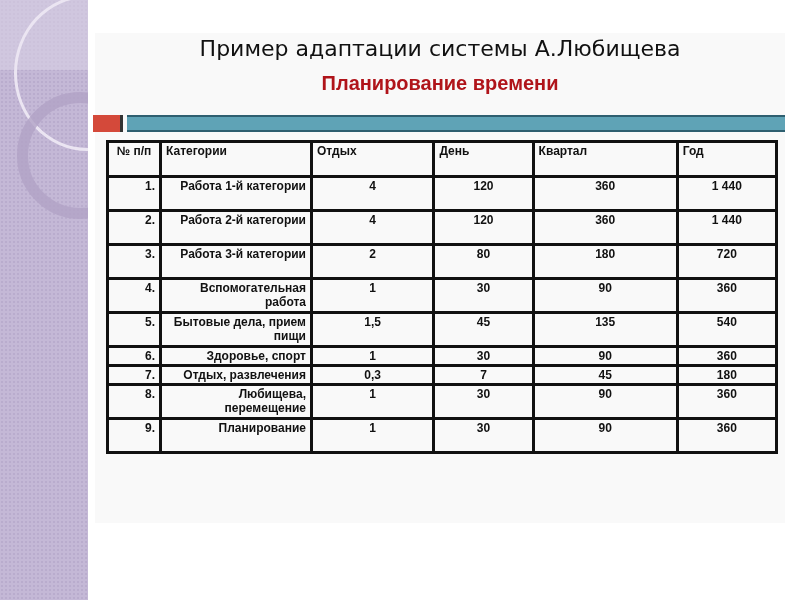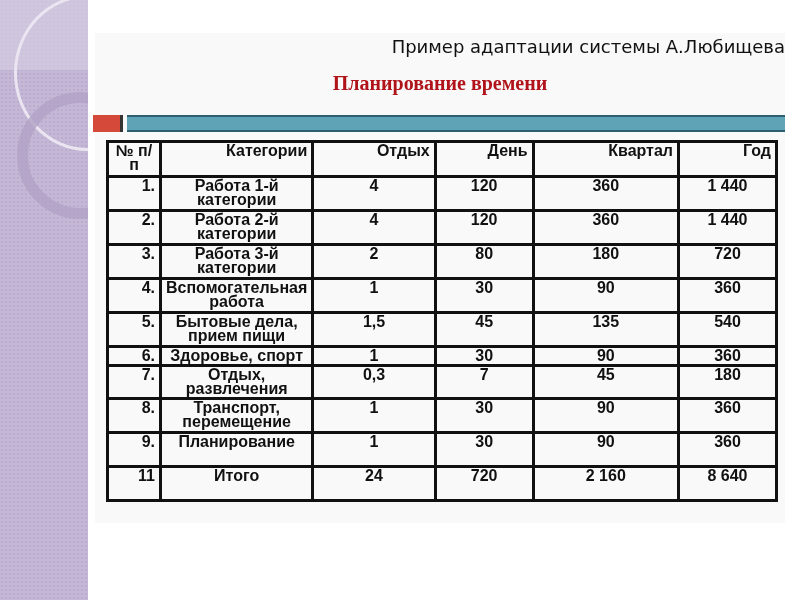--- a/index.html
+++ b/index.html
@@ -4,29 +4,29 @@
 <style>
   html, body { margin:0; padding:0; }
   body { width:800px; height:600px; position:relative; overflow:hidden; background:#ffffff; font-family:"Liberation Sans", sans-serif; }
   .sidebar { position:absolute; left:0; top:0; width:88px; height:600px; background:#c4b8d6;
     background-image: radial-gradient(#b9accd 1px, transparent 1px); background-size:4px 4px; overflow:hidden; }
   .sidebar .top { position:absolute; left:0; top:0; width:88px; height:70px; background:#d9d1e4; opacity:.6; }
   .ring { position:absolute; border-radius:50%; }
   .ring1 { left:14px; top:-5px; width:140px; height:150px; border:3px solid #ebe5f2; }
   .ring2 { left:17px; top:92px; width:105px; height:105px; border:11px solid #b1a3c6; opacity:.8; }
   .slide { position:absolute; left:95px; top:33px; width:690px; height:490px; background:#f9f9f9; }
-  .title { position:absolute; left:95px; top:36px; width:690px; text-align:right; font-size:18px; color:#111; font-family:"DejaVu Sans", sans-serif; }
-  .subtitle { position:absolute; left:95px; top:72px; width:690px; text-align:center; font-size:20px; color:#b0141a; font-weight:bold; font-family:Liberation Serif, serif; }
+  .title { position:absolute; left:95px; top:36px; width:690px; text-align:center; font-size:22px; color:#111; font-family:"DejaVu Sans", sans-serif; }
+  .subtitle { position:absolute; left:95px; top:72px; width:690px; text-align:center; font-size:20px; color:#b0141a; font-weight:bold; font-family:Liberation Sans, sans-serif; }
   .red-bar { position:absolute; left:93px; top:115px; width:27px; height:17px; background:#d4493a; border-right:3px solid #333; }
   .blue-bar { position:absolute; left:127px; top:115px; width:658px; height:17px; background:#5fa3b6; border-top:2px solid #2e5f70; border-bottom:2px solid #2e5f70; box-sizing:border-box; }
-  table { position:absolute; left:106px; top:140px; width:672px; border-collapse:collapse; font-size:16px; font-weight:bold; color:#111; }
+  table { position:absolute; left:106px; top:140px; width:672px; border-collapse:collapse; font-size:12px; font-weight:bold; color:#111; }
   td, th { border:3px solid #111; padding:1px 4px; vertical-align:top; line-height:14px; }
-  th { font-weight:bold; text-align:right; height:30px; }
+  th { font-weight:bold; text-align:left; height:30px; }
   td.num { text-align:right; width:42px; }
-  td.cat { text-align:center; width:140px; }
+  td.cat { text-align:right; width:140px; }
   td.val { text-align:center; }
 </style>
 </head>
 <body>
 
 <div class="sidebar">
   <div class="top"></div>
   <div class="ring ring1"></div>
   <div class="ring ring2"></div>
 </div>
@@ -100,36 +100,28 @@
       <tr style="height: 17px;">
         <td class="num">7.</td>
         <td class="cat">Отдых, развлечения</td>
         <td class="val">0,3</td>
         <td class="val">7</td>
         <td class="val">45</td>
         <td class="val">180</td>
       </tr>
       <tr style="height: 34px;">
         <td class="num">8.</td>
-        <td class="cat">Транспорт, перемещение</td>
+        <td class="cat">Любищева, перемещение</td>
         <td class="val">1</td>
         <td class="val">30</td>
         <td class="val">90</td>
         <td class="val">360</td>
       </tr>
       <tr style="height: 34px;">
         <td class="num">9.</td>
         <td class="cat">Планирование</td>
         <td class="val">1</td>
         <td class="val">30</td>
         <td class="val">90</td>
         <td class="val">360</td>
       </tr>
-      <tr style="height: 34px;">
-        <td class="num">11</td>
-        <td class="cat">Итого</td>
-        <td class="val">24</td>
-        <td class="val">720</td>
-        <td class="val">2 160</td>
-        <td class="val">8 640</td>
-      </tr>
     </tbody>
 </table>
 
 </body></html>

